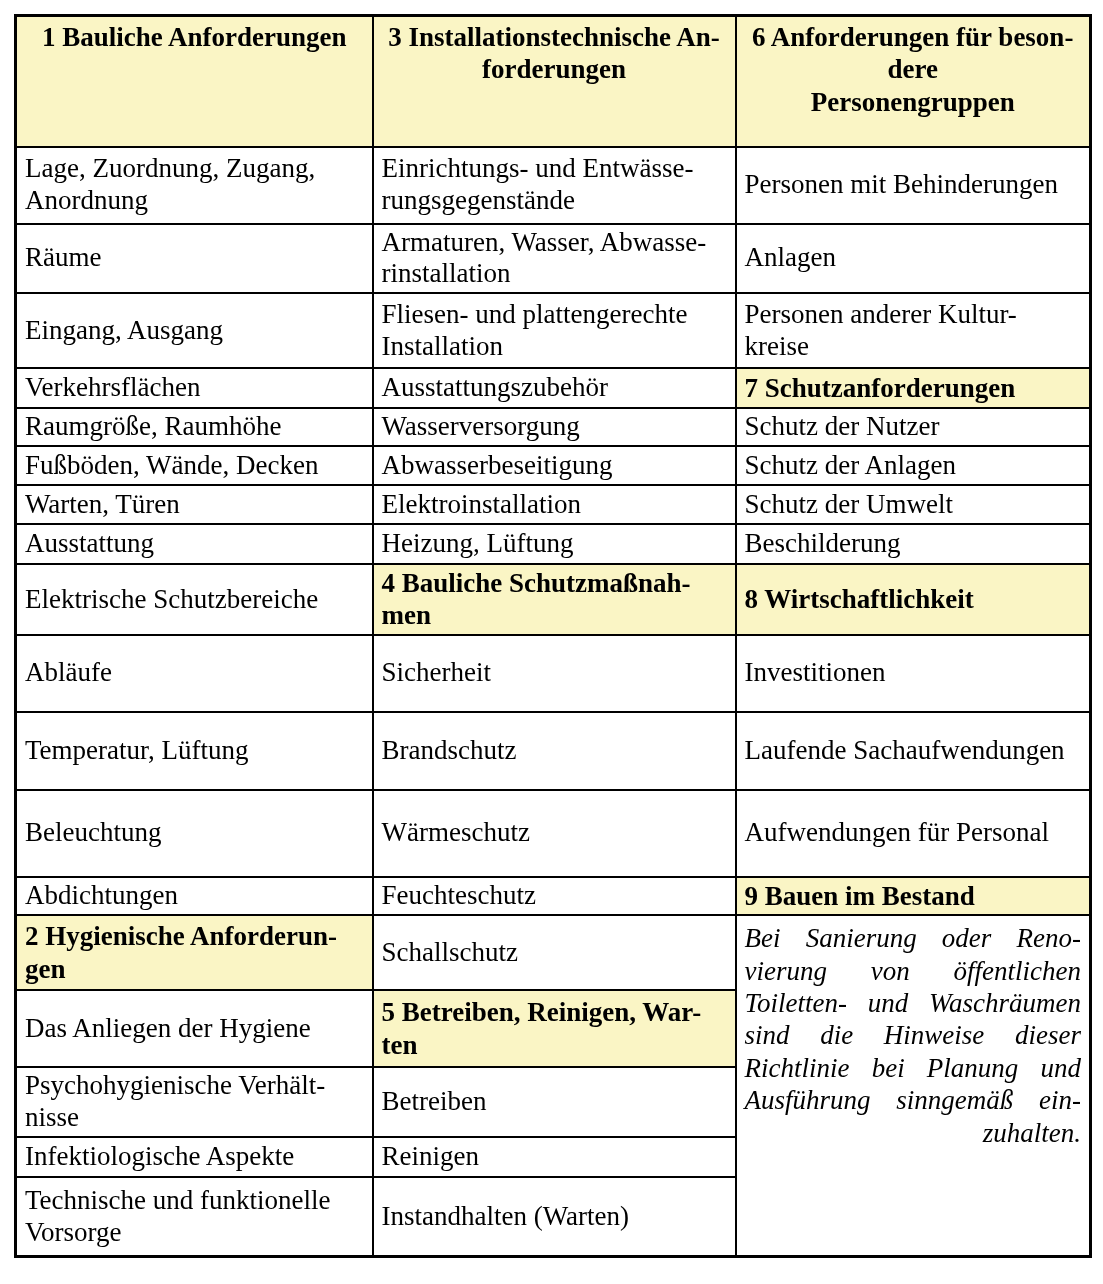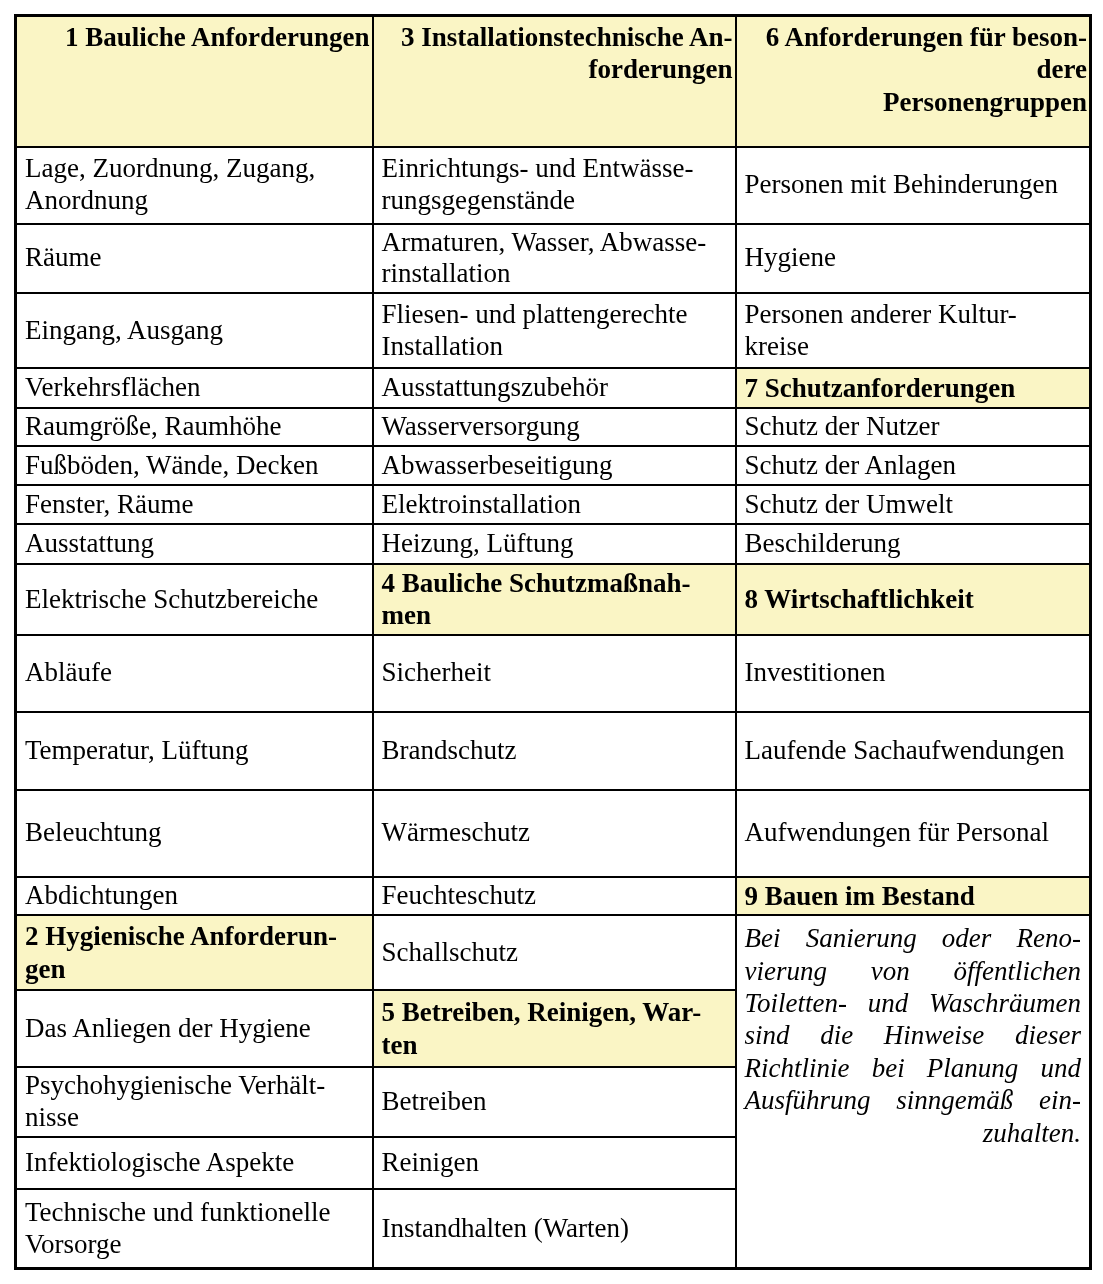--- a/index.html
+++ b/index.html
@@ -34,21 +34,21 @@
     white-space: pre-line;
     overflow: hidden;
   }
   td.hdr {
     background: var(--header_bg, #faf5c5);
     font-weight: 700;
     font-size: 27px;
     line-height: 1.2;
   }
   td.center {
-    text-align: right;
+    text-align: center;
     padding-left: 2px;
     padding-right: 2px;
   }
   td.vtop {
     vertical-align: top;
     padding-top: 4px;
   }
   td.note {
     vertical-align: top;
     font-style: italic;
@@ -88,21 +88,21 @@
         <td>Lage, Zuordnung, Zugang,
 Anordnung</td>
         <td>Einrichtungs- und Entwässe-
 rungsgegenstände</td>
         <td>Personen mit Behinderungen</td>
       </tr>
       <tr style="height:65px">
         <td>Räume</td>
         <td>Armaturen, Wasser, Abwasse-
 rinstallation</td>
-        <td>Hygiene</td>
+        <td>Anlagen</td>
       </tr>
       <tr style="height:75px">
         <td>Eingang, Ausgang</td>
         <td>Fliesen- und plattengerechte
 Installation</td>
         <td>Personen anderer Kultur-
 kreise</td>
       </tr>
       <tr style="height:40px">
         <td>Verkehrsflächen</td>
@@ -113,21 +113,21 @@
         <td>Raumgröße, Raumhöhe</td>
         <td>Wasserversorgung</td>
         <td>Schutz der Nutzer</td>
       </tr>
       <tr style="height:39px">
         <td>Fußböden, Wände, Decken</td>
         <td>Abwasserbeseitigung</td>
         <td>Schutz der Anlagen</td>
       </tr>
       <tr style="height:39px">
-        <td>Fenster, Räume</td>
+        <td>Warten, Türen</td>
         <td>Elektroinstallation</td>
         <td>Schutz der Umwelt</td>
       </tr>
       <tr style="height:40px">
         <td>Ausstattung</td>
         <td>Heizung, Lüftung</td>
         <td>Beschilderung</td>
       </tr>
       <tr style="height:56px">
         <td>Elektrische Schutzbereiche</td>
@@ -172,21 +172,21 @@
       <tr style="height:77px">
         <td>Das Anliegen der Hygiene</td>
         <td class="hdr">5 Betreiben, Reinigen, War-
 ten</td>
       </tr>
       <tr style="height:59px">
         <td>Psychohygienische Verhält-
 nisse</td>
         <td>Betreiben</td>
       </tr>
-      <tr style="height:52px">
+      <tr style="height:40px">
         <td>Infektiologische Aspekte</td>
         <td>Reinigen</td>
       </tr>
       <tr style="height:80px">
         <td>Technische und funktionelle
 Vorsorge</td>
         <td>Instandhalten (Warten)</td>
       </tr>
     </tbody>
   </table>

